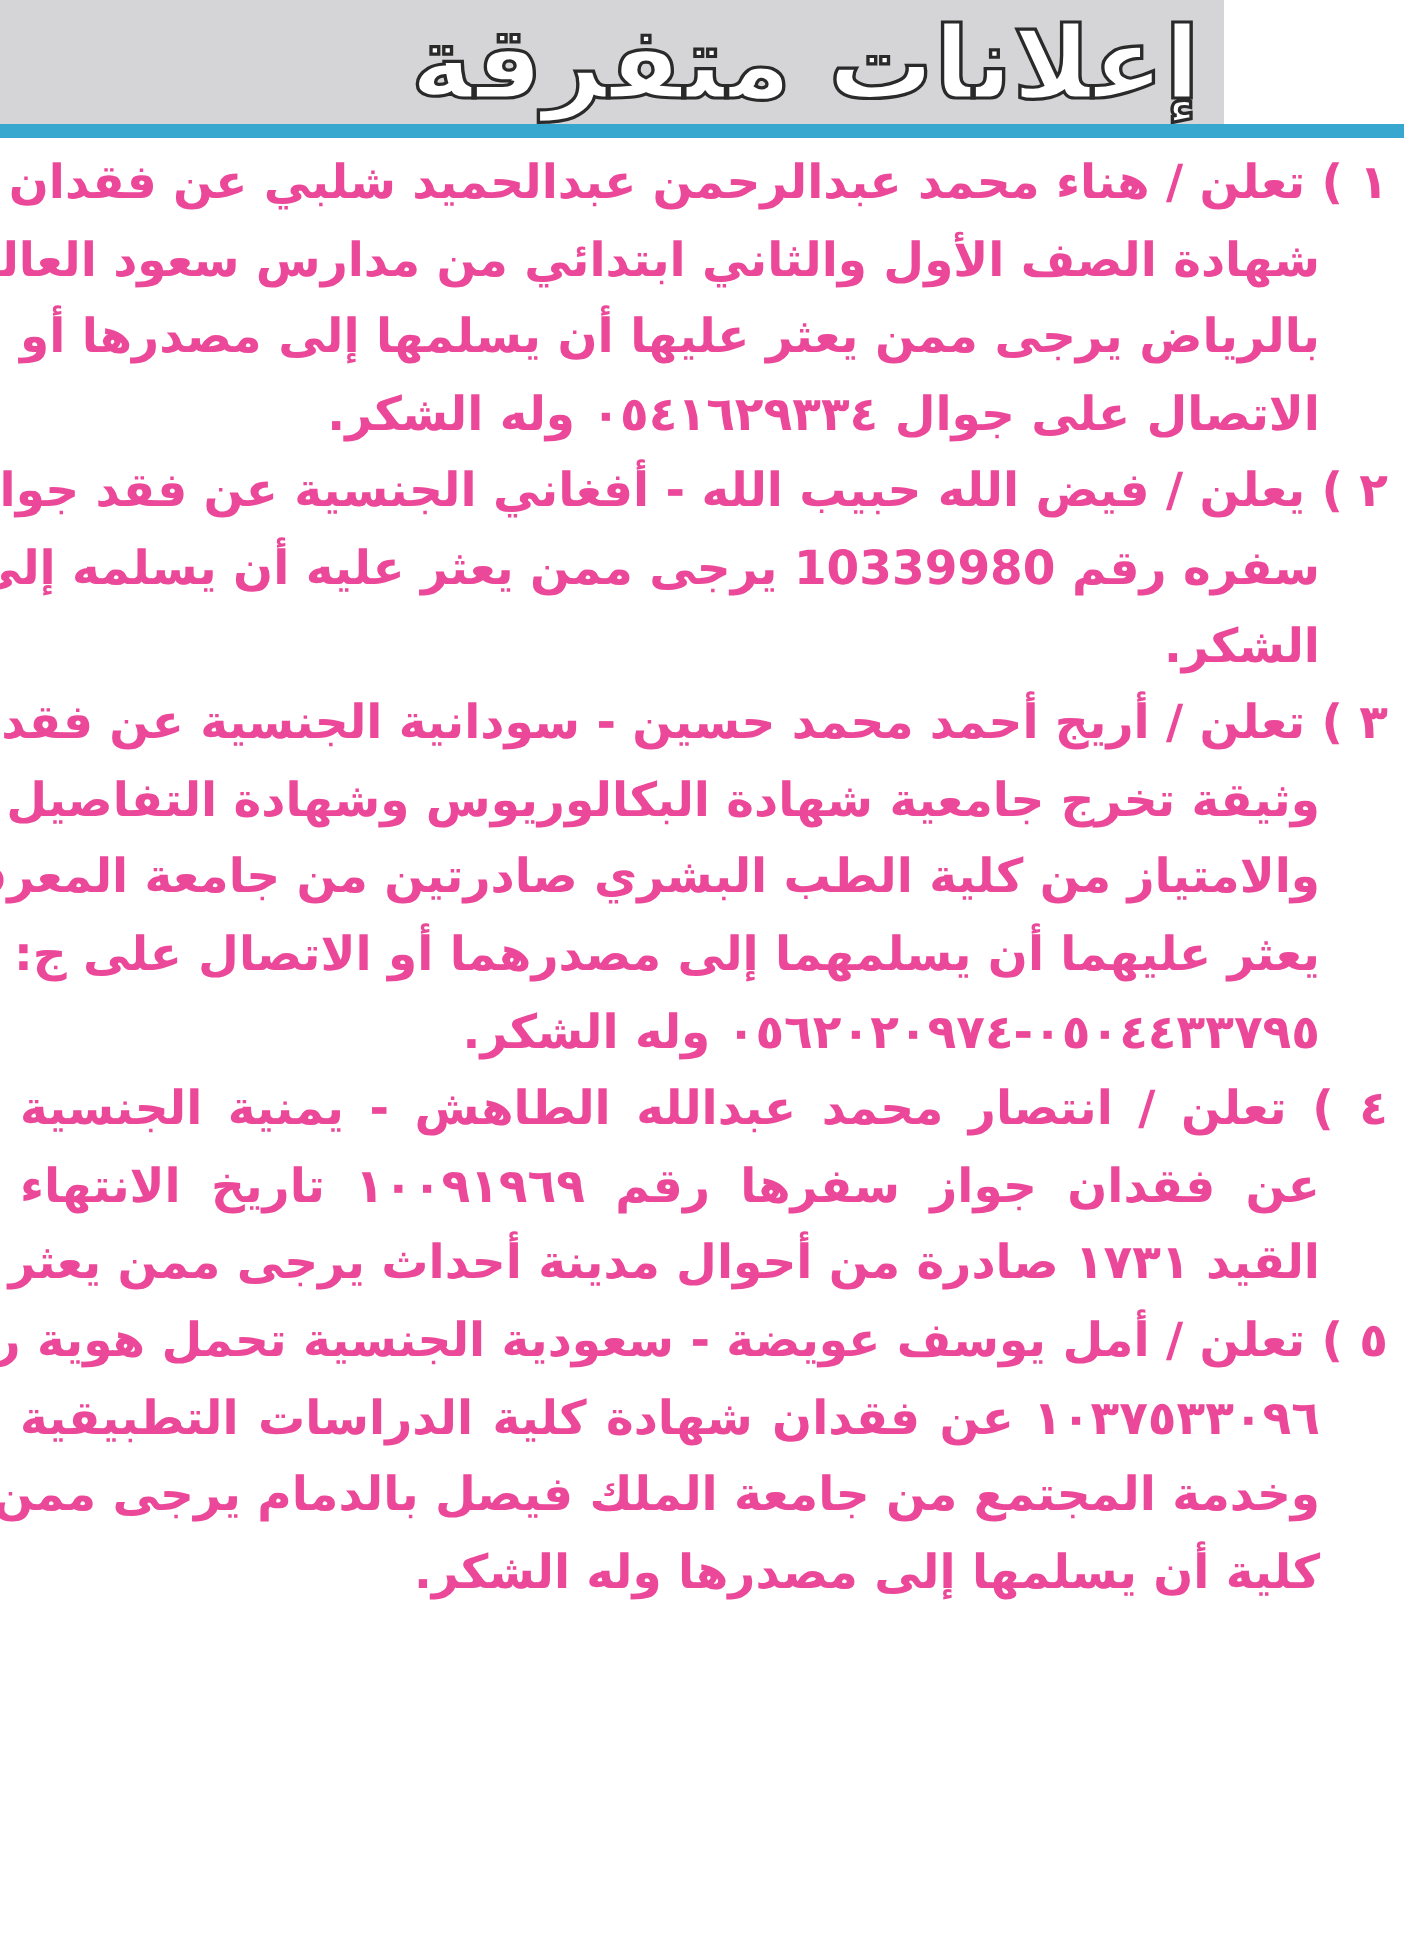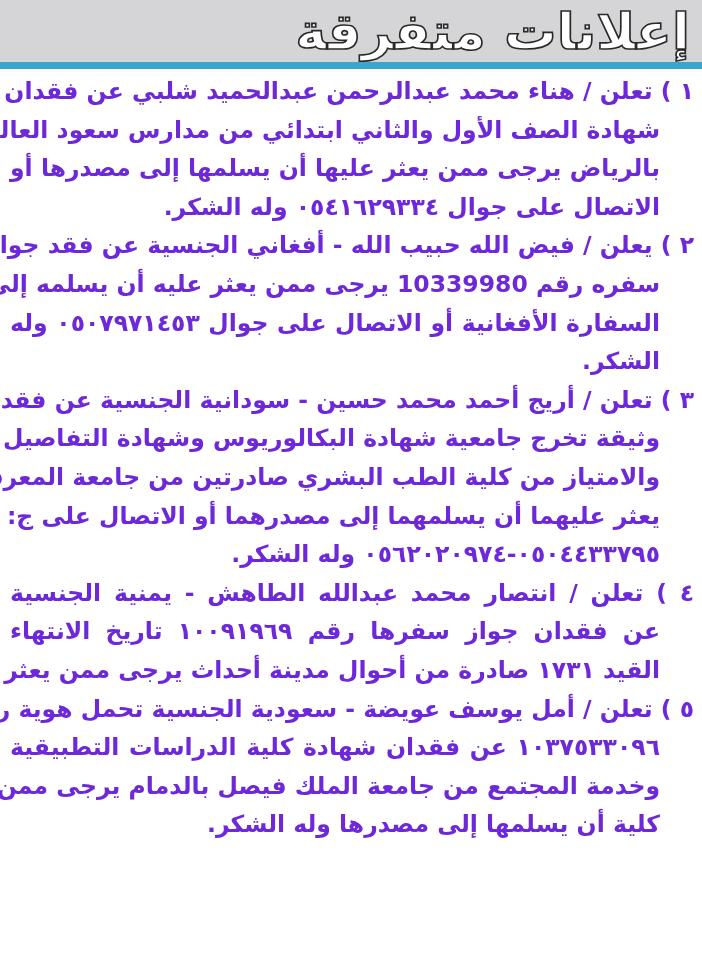--- a/index.html
+++ b/index.html
@@ -10,21 +10,21 @@
     body {
       width: 702px;
       height: 975px;
       overflow: hidden;
       position: relative;
       font-family: "DejaVu Sans", sans-serif;
     }
     .header {
       position: absolute;
       left: 0; top: 0;
-      width: 702px;
+      width: 612px;
       height: 62px;
       background: #d5d5d7;
     }
     .header-title {
       position: absolute;
       right: 12px;
       top: 2px;
       height: 60px;
       line-height: 60px;
       font-family: "DejaVu Sans", sans-serif;
@@ -46,21 +46,21 @@
       background: #37a7cf;
     }
     .content {
       position: absolute;
       left: 10px;
       top: 72px;
       width: 684px;
       direction: rtl;
       text-align: justify;
       text-align-last: right;
-      color: #6d28d9;
+      color: #ec4899;
     }
     .ad {
       margin: 0;
       padding: 0;
       font-family: "DejaVu Sans", sans-serif;
       font-weight: bold;
       font-size: 23.5px;
       line-height: 38.6px;
     }
     .ad .num {
@@ -92,21 +92,20 @@
   <div class="ad">
     <span class="line"><span class="num">١ )</span> <span>تعلن / هناء محمد عبدالرحمن عبدالحميد شلبي عن فقدان</span></span>
     <span class="line indent">شهادة الصف الأول والثاني ابتدائي من مدارس سعود العالمية</span>
     <span class="line indent">بالرياض يرجى ممن يعثر عليها أن يسلمها إلى مصدرها أو</span>
     <span class="line indent last">الاتصال على جوال ٠٥٤١٦٢٩٣٣٤ وله الشكر.</span>
   </div>
 
   <div class="ad">
     <span class="line"><span class="num">٢ )</span> <span>يعلن / فيض الله حبيب الله - أفغاني الجنسية عن فقد جواز</span></span>
     <span class="line indent">سفره رقم 10339980 يرجى ممن يعثر عليه أن يسلمه إلى</span>
-    <span class="line indent">السفارة الأفغانية أو الاتصال على جوال ٠٥٠٧٩٧١٤٥٣ وله</span>
     <span class="line indent last">الشكر.</span>
   </div>
 
   <div class="ad">
     <span class="line"><span class="num">٣ )</span> <span>تعلن / أريج أحمد محمد حسين - سودانية الجنسية عن فقدان</span></span>
     <span class="line indent">وثيقة تخرج جامعية شهادة البكالوريوس وشهادة التفاصيل</span>
     <span class="line indent">والامتياز من كلية الطب البشري صادرتين من جامعة المعرفة</span>
     <span class="line indent">يعثر عليهما أن يسلمهما إلى مصدرهما أو الاتصال على ج:</span>
     <span class="line indent last">٠٥٠٤٤٣٣٧٩٥-٠٥٦٢٠٢٠٩٧٤ وله الشكر.</span>
   </div>

